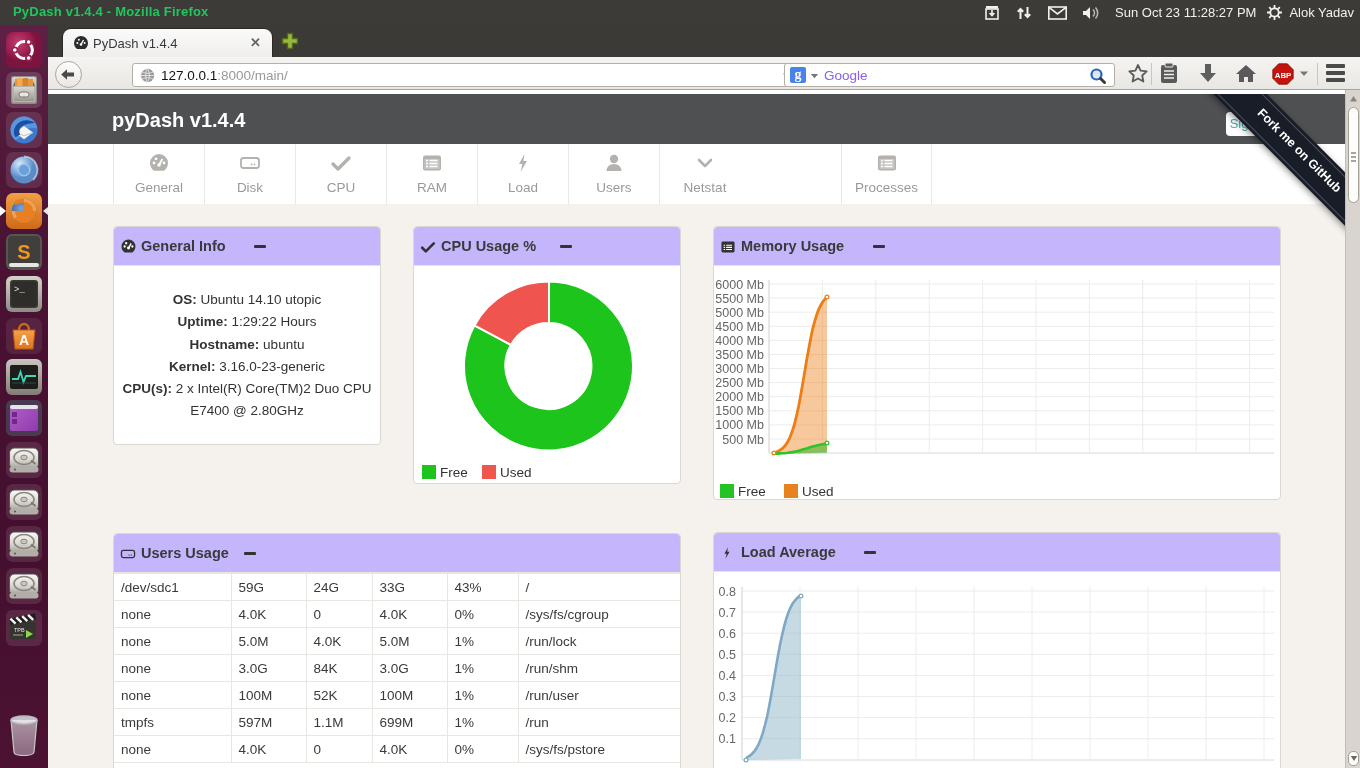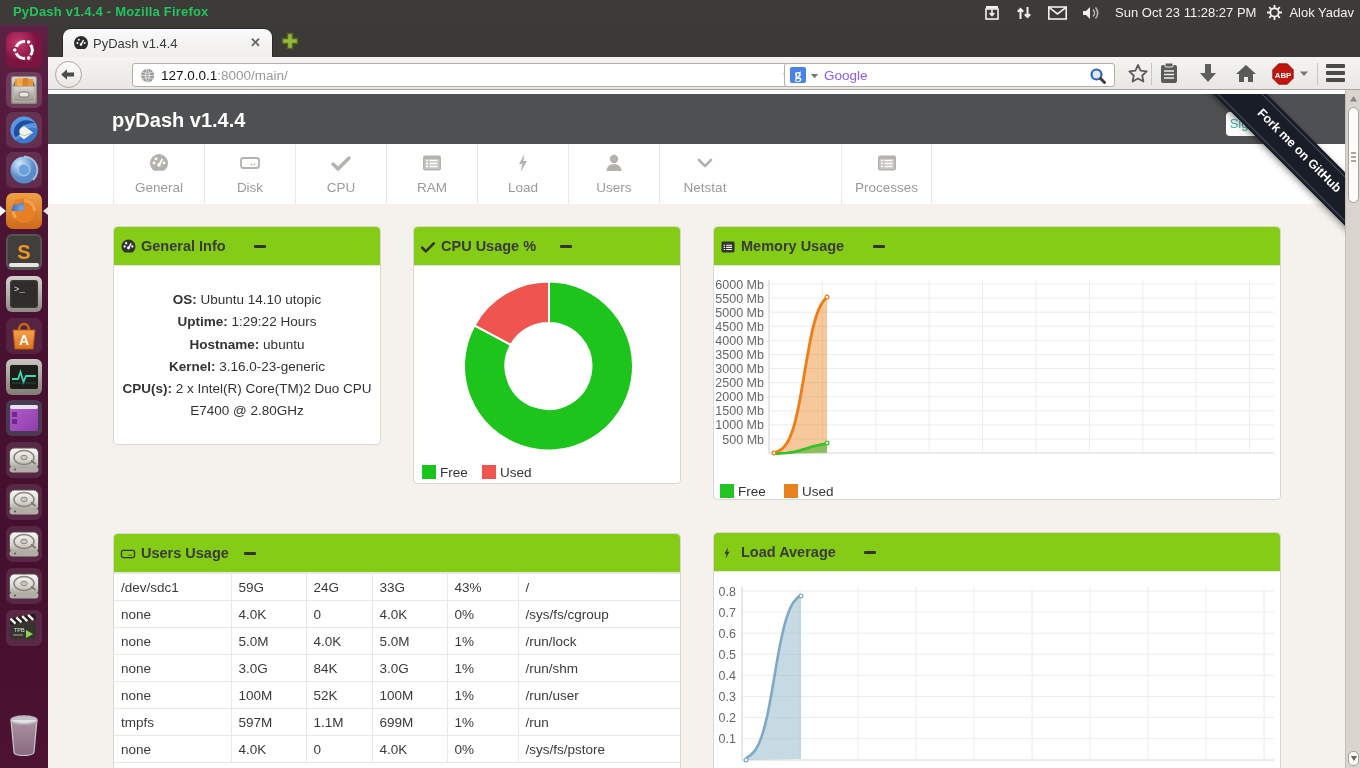--- a/index.html
+++ b/index.html
@@ -41,21 +41,21 @@
   #signout { position:absolute; left:1178px; top:18px; width:55px; height:24px; background:#fcfcfc; border-radius:4px; color:#3bb0a8; font-size:13px; text-align:center; line-height:24px; }
   #menu { position:absolute; left:0; top:54px; width:1297px; height:60px; background:#fff; }
   .mitem { position:absolute; top:0; width:91px; height:60px; border-left:1px solid #e8e8e8; text-align:center; }
   .mitem.last { border-right:1px solid #e8e8e8; }
   .mitem .lbl { position:absolute; top:36px; width:100%; font-size:13.5px; color:#9a9a9a; }
   .mitem svg { margin-top:8px; }
   #pagebg { position:absolute; left:0; top:114px; width:1297px; height:564px; background:#f5f2ed; }
 
   
   .panel { position:absolute; background:#fff; border:1px solid #dbd8d2; border-radius:4px; }
-  .phead { position:absolute; left:0; top:0; width:100%; height:39px; background:#84cc16; border-bottom:1px solid #e8e5df; border-radius:4px 4px 0 0; }
+  .phead { position:absolute; left:0; top:0; width:100%; height:39px; background:#c4b5fd; border-bottom:1px solid #e8e5df; border-radius:4px 4px 0 0; }
   .phead .ttl { position:absolute; left:27px; top:11px; font-size:14.5px; font-weight:bold; color:#3a3a3a; }
   .phead .ic { position:absolute; left:6px; top:11px; }
   .phead .minus { position:absolute; top:18px; width:12px; height:3px; background:#333; border-radius:1px; }
 
   
   #ginfo-body { position:absolute; left:0; top:39px; width:266px; height:179px; font-size:13.5px; color:#333; text-align:center; }
   #ginfo-body div { margin-bottom:6.2px; line-height:16px; }
 
   
   .leg { position:absolute; font-size:13.5px; color:#333; }

